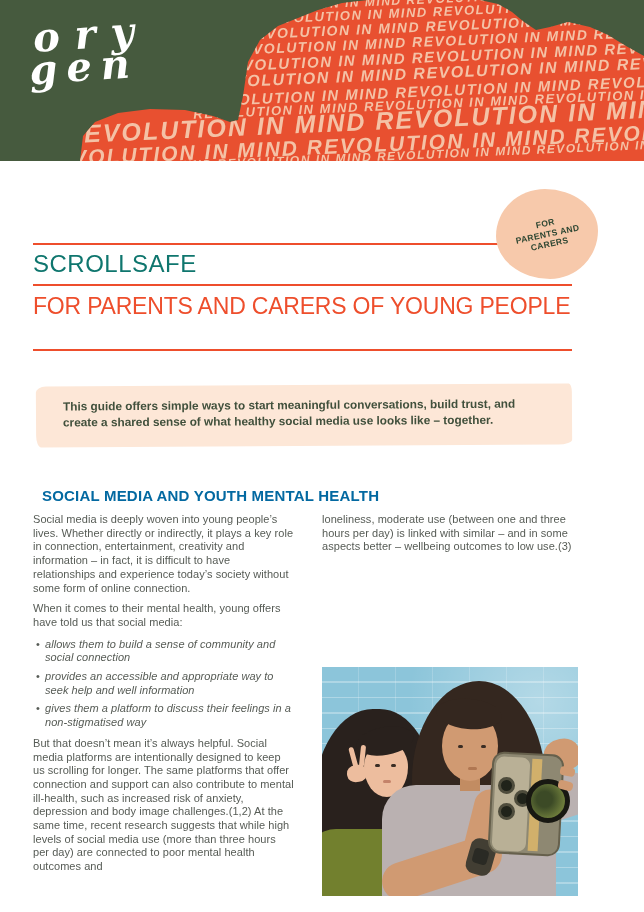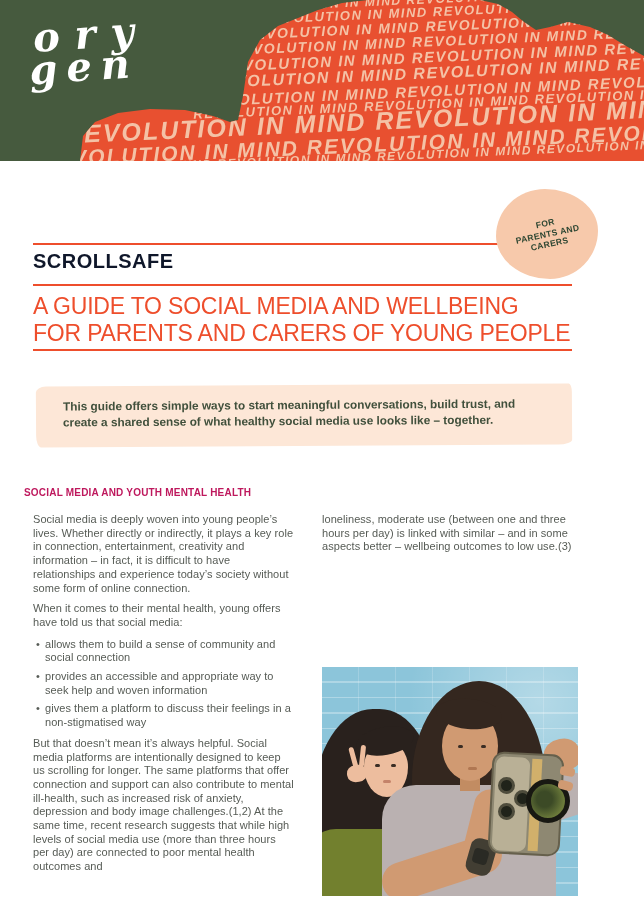--- a/index.html
+++ b/index.html
@@ -45,43 +45,43 @@
     background:#f7c9ab; border-radius:48% 52% 47% 53% / 52% 46% 54% 48%;
     display:flex; align-items:center; justify-content:center; z-index:3; }
   .badge-text { transform:rotate(-12deg); text-align:center; color:#2f4733;
     font-weight:700; font-size:8.5px; letter-spacing:.4px; line-height:10.5px; }
 
   
   .rule { position:absolute; left:33px; width:539px; height:2px; background:#ee4e2c; }
   .rule-top { top:243px; z-index:1; }
   .rule-mid { top:284px; }
   .rule-bot { top:349px; }
-  .doc-title { position:absolute; left:33px; top:250px; color:#0f172a;
-    font-size:20px; font-weight:700; letter-spacing:.5px; }
+  .doc-title { position:absolute; left:33px; top:250px; color:#0f766e;
+    font-size:24px; font-weight:400; letter-spacing:.5px; }
   .doc-subtitle { position:absolute; left:33px; top:293px; color:#ee4e2c;
     font-size:23px; font-weight:500; line-height:27px; letter-spacing:-.2px; }
 
   
   .callout { position:absolute; left:36px; top:385px; width:536px; height:61px;
     background:#fde7d7; border-radius:10px 3px 14px 5px / 6px 9px 5px 12px;
     transform:rotate(-.35deg);
     padding:13px 28px 0 27px; color:#41503c; font-weight:700;
     font-size:11.8px; line-height:15.5px; }
 
   
-  .section-heading { position:absolute; left:24px; top:487px; color:#be185d;
-    font-size:10px; font-weight:800; letter-spacing:.2px; }
+  .section-heading { position:absolute; left:42px; top:487px; color:#0369a1;
+    font-size:15px; font-weight:800; letter-spacing:.2px; }
 
   .col { position:absolute; top:513px; color:#565b55; font-size:11px; line-height:13.7px; letter-spacing:.05px; }
   .col-left { left:33px; width:261px; }
   .col-right { left:322px; width:257px; }
   .col p { margin:0 0 7px 0; }
   .bullet-row { display:flex; margin:0 0 5px 0; }
   .bullet-row .dot { width:12px; flex:none; padding-left:3px; }
-  .bullet-row .btext { flex:1; }
+  .bullet-row .btext { flex:1;font-style:italic; }
   .bullets { margin-bottom:7px; margin-top:8px; }
 
   
   .photo { position:absolute; left:322px; top:667px; width:256px; height:229px; overflow:hidden;
     background:
       radial-gradient(circle at 85% 15%, rgba(255,255,255,.35), rgba(255,255,255,0) 45%),
       repeating-linear-gradient(180deg, rgba(255,255,255,0) 0 14px, rgba(255,255,255,.30) 14px 15.5px),
       repeating-linear-gradient(90deg, rgba(255,255,255,0) 0 36px, rgba(255,255,255,.18) 36px 37px),
       #8cc5da; }
   .ph { position:absolute; }
@@ -169,42 +169,41 @@
       <div>FOR</div>
       <div>PARENTS AND</div>
       <div>CARERS</div>
     </div>
   </div>
 
   <div class="rule rule-top"></div>
   <div class="doc-title">SCROLLSAFE</div>
   <div class="rule rule-mid"></div>
   <div class="doc-subtitle">
-    <div>A GUIDE TO SOCIAL MEDIA AND WELLBEING</div>
     <div>FOR PARENTS AND CARERS OF YOUNG PEOPLE</div>
   </div>
   <div class="rule rule-bot"></div>
 
   <div class="callout">
     <span>This guide offers simple ways to start meaningful conversations, build trust, and create a shared sense of what healthy social media use looks like – together.</span>
   </div>
 
   <div class="section-heading">SOCIAL MEDIA AND YOUTH MENTAL HEALTH</div>
 
   <div class="col col-left">
     <p>Social media is deeply woven into young people’s lives. Whether directly or indirectly, it plays a key role in connection, entertainment, creativity and information – in fact, it is difficult to have relationships and experience today’s society without some form of online connection.</p>
     <p>When it comes to their mental health, young offers have told us that social media:</p>
     <div class="bullets">
       <div class="bullet-row">
         <span class="dot">•</span>
         <span class="btext">allows them to build a sense of community and social connection</span>
       </div>
       <div class="bullet-row">
         <span class="dot">•</span>
-        <span class="btext">provides an accessible and appropriate way to seek help and woven information</span>
+        <span class="btext">provides an accessible and appropriate way to seek help and well information</span>
       </div>
       <div class="bullet-row">
         <span class="dot">•</span>
         <span class="btext">gives them a platform to discuss their feelings in a non-stigmatised way</span>
       </div>
     </div>
     <p>But that doesn’t mean it’s always helpful. Social media platforms are intentionally designed to keep us scrolling for longer. The same platforms that offer connection and support can also contribute to mental ill-health, such as increased risk of anxiety, depression and body image challenges.(1,2) At the same time, recent research suggests that while high levels of social media use (more than three hours per day) are connected to poor mental health outcomes and</p>
   </div>
 
   <div class="col col-right">

